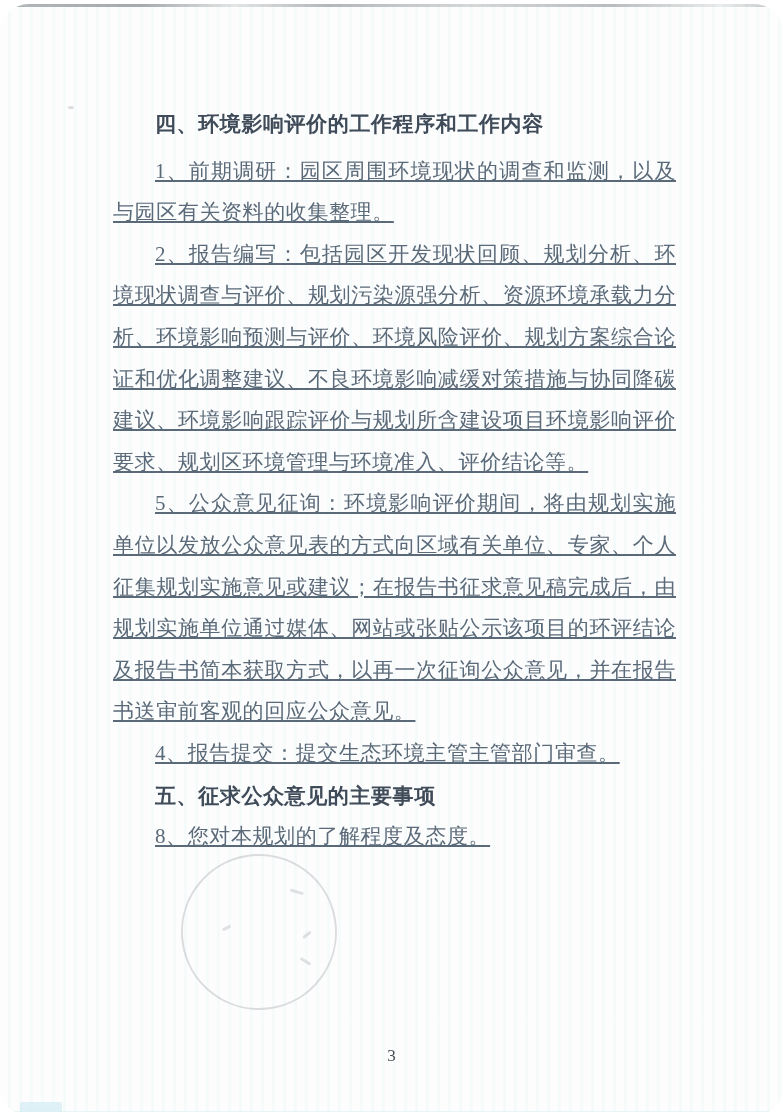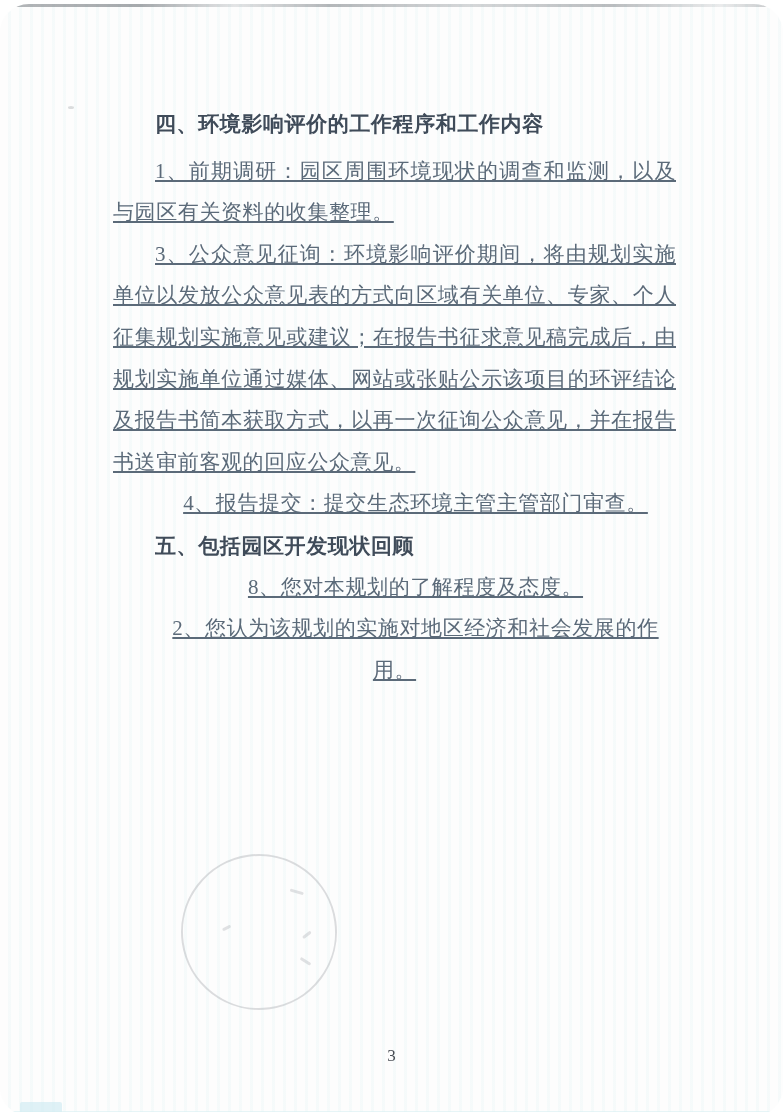--- a/index.html
+++ b/index.html
@@ -83,21 +83,21 @@
   }
   .para {
     margin: 0;
     padding: 0;
     text-indent: 2em;
     text-align: justify;
     text-justify: inter-character;
     text-decoration: underline;
   }
   .para.no-justify {
-    text-align: center;
+    text-align: left;
   }
 
   
   .stamp {
     position: absolute;
     left: 181px;
     top: 850px;
     width: 156px;
     height: 156px;
     border: 2px solid rgba(148,152,158,0.32);
@@ -144,30 +144,30 @@
 <div class="page">
 
   <div class="scan-edge-top"></div>
   <div class="scan-speck"></div>
 
   <main class="content">
     <h2 class="heading heading-first">四、环境影响评价的工作程序和工作内容</h2>
 
     <p class="para">1、前期调研：园区周围环境现状的调查和监测，以及与园区有关资料的收集整理。</p>
 
+    <p class="para">2、报告编写：包括园区开发现状回顾、规划分析、环境现状调查与评价、规划污染源强分析、资源环境承载力分析、环境影响预测与评价、环境风险评价、规划方案综合论证和优化调整建议、不良环境影响减缓对策措施与协同降碳建议、环境影响跟踪评价与规划所含建设项目环境影响评价要求、规划区环境管理与环境准入、评价结论等。</p>
 
-    <p class="para">3、公众意见征询：环境影响评价期间，将由规划实施单位以发放公众意见表的方式向区域有关单位、专家、个人征集规划实施意见或建议；在报告书征求意见稿完成后，由规划实施单位通过媒体、网站或张贴公示该项目的环评结论及报告书简本获取方式，以再一次征询公众意见，并在报告书送审前客观的回应公众意见。</p>
+    <p class="para">5、公众意见征询：环境影响评价期间，将由规划实施单位以发放公众意见表的方式向区域有关单位、专家、个人征集规划实施意见或建议；在报告书征求意见稿完成后，由规划实施单位通过媒体、网站或张贴公示该项目的环评结论及报告书简本获取方式，以再一次征询公众意见，并在报告书送审前客观的回应公众意见。</p>
 
     <p class="para no-justify">4、报告提交：提交生态环境主管主管部门审查。</p>
 
-    <h2 class="heading">五、包括园区开发现状回顾</h2>
+    <h2 class="heading">五、征求公众意见的主要事项</h2>
 
     <p class="para no-justify">8、您对本规划的了解程度及态度。</p>
 
-    <p class="para no-justify">2、您认为该规划的实施对地区经济和社会发展的作用。</p>
 
   </main>
 
   <div class="stamp">
     <span class="stamp-mark m1"></span>
     <span class="stamp-mark m2"></span>
     <span class="stamp-mark m3"></span>
     <span class="stamp-mark m4"></span>
   </div>
 

